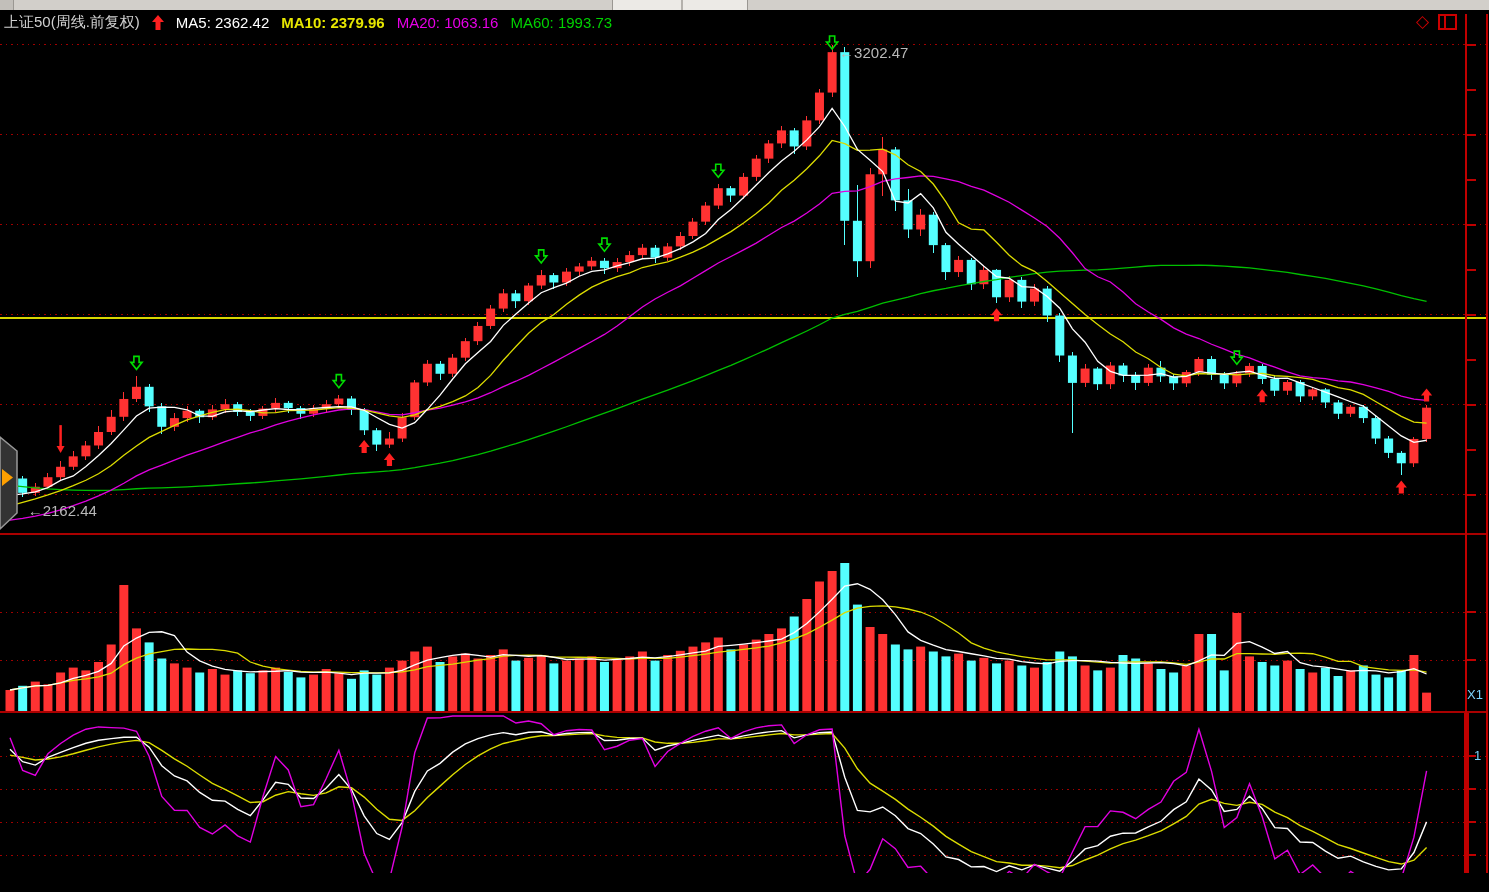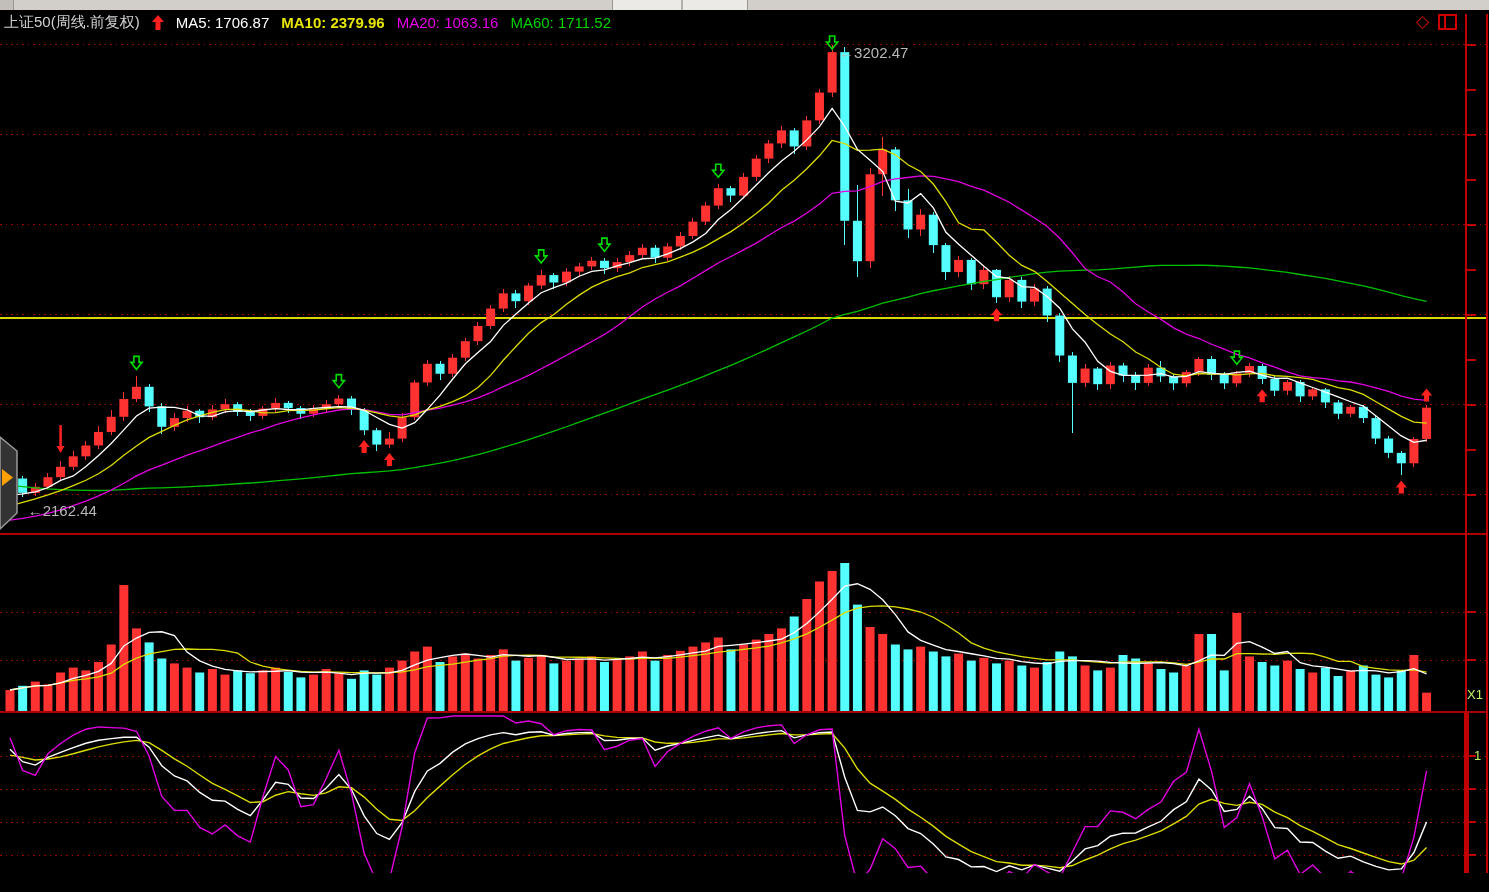--- a/index.html
+++ b/index.html
@@ -13,21 +13,21 @@
   .hdr{position:absolute;left:4px;top:12px;height:20px;display:flex;align-items:center;gap:12px;
        font-size:15px;white-space:nowrap;}
   .hdr .t{color:#d0d0d0;}
   .hdr .w{color:#ffffff;} .hdr .y{color:#e6e600;font-weight:bold;} .hdr .m{color:#e600e6;} .hdr .g{color:#00d200;}
   .hdr-icons{position:absolute;right:32px;top:13px;display:flex;align-items:center;gap:9px;}
   .diamond{color:#cc0000;font-size:17px;line-height:17px;}
   .winicon{position:relative;width:15px;height:12px;border:2px solid #cc0000;}
   .winicon .bar{position:absolute;left:4px;top:0;width:2px;height:100%;background:#cc0000;}
   .volhdr{position:absolute;left:4px;top:538px;height:18px;display:flex;gap:14px;font-size:15px;white-space:nowrap;}
   .kdjhdr{position:absolute;left:4px;top:715px;height:18px;display:flex;gap:28px;font-size:10px;white-space:nowrap;}
-  .axis-label{position:absolute;color:#bef264;font-size:13px;}
+  .axis-label{position:absolute;color:#7dd3fc;font-size:13px;}
   #x1lab{left:1467px;top:687px;}
   #kdjscale{left:1474px;top:748px;}
   svg{position:absolute;left:0;top:0;}
 </style>
 </head>
 <body>
 
 <div class="app">
 
   <div class="scrollbar">
@@ -35,24 +35,24 @@
     <div class="scroll-thumb">
       <div class="scroll-notch"></div>
     </div>
   </div>
 
   <div class="hdr">
     <span class="t">上证50(周线.前复权)</span>
     <svg width="12" height="15" style="position:static">
       <polygon points="6,0 12,7 8.5,7 8.5,15 3.5,15 3.5,7 0,7" fill="#ff2020"></polygon>
     </svg>
-    <span class="w">MA5: 1706.87</span>
+    <span class="w">MA5: 2362.42</span>
     <span class="y">MA10: 2379.96</span>
     <span class="m">MA20: 1063.16</span>
-    <span class="g">MA60: 1711.52</span>
+    <span class="g">MA60: 1993.73</span>
   </div>
 
   <div class="hdr-icons">
     <span class="diamond">◇</span>
     <span class="winicon">
         <span class="bar"></span>
       </span>
   </div>
 
   <svg id="chart" width="1489" height="892">

